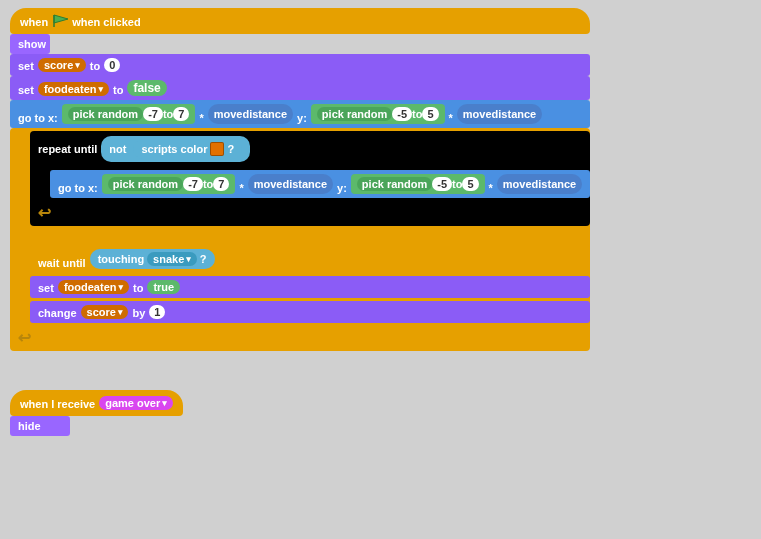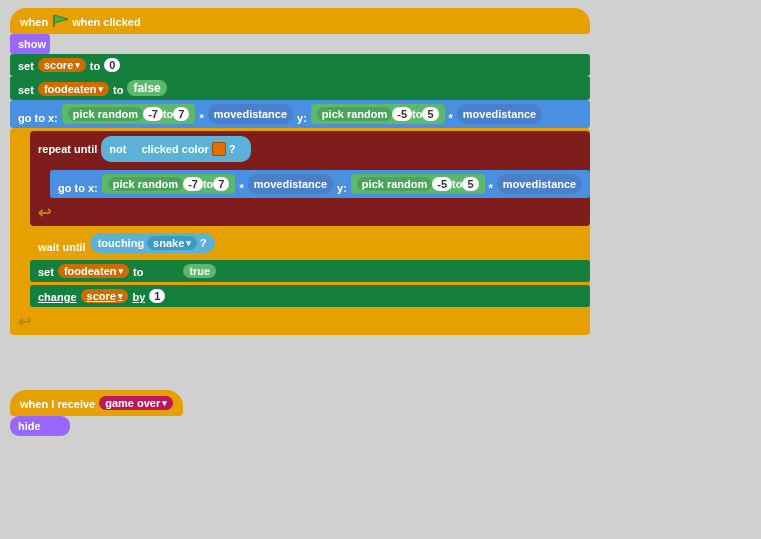--- a/index.html
+++ b/index.html
@@ -36,21 +36,21 @@
     }
 
     .block-hat {
       border-radius: 14px 14px 4px 4px;
       padding: 6px 10px;
     }
 
     
     .c-event    { background: #e6a000; }
     .c-looks    { background: #9966ff; }
-    .c-variable { background: #15803d; }
+    .c-variable { background: #8b5cf6; }
     .c-control  { background: #e6a000; }
     .c-motion   { background: #4a90e2; }
 
     .val-box-blue {
       background: #4a7fcb;
       color: white;
       border-radius: 10px;
       padding: 4px 6px;
       font-size: 11px;
       font-weight: bold;
@@ -170,21 +170,20 @@
       gap: 3px;
       padding: 3px 0;
     }
 
     .true-box {
       background: #5cb96b;
       color: white;
       border-radius: 10px;
       padding: 1px 6px;
       font-size: 11px;
-      margin-left: 36px;
     }
 
     .false-box {
       background: #5cb96b;
       color: white;
       border-radius: 10px;
       padding: 1px 6px;
       font-size: 12px;
     }
 
@@ -259,29 +258,29 @@
         <span>to</span>
         <span class="num-box">5</span>
       </span>
       <span>*</span>
       <span class="val-box-blue">movedistance</span>
     </div>
 
     <div style="background:#e6a000; border-radius:4px; margin-top:0;">
       <div class="forever-body">
 
-        <div style="background:#7f1d1d; border-radius:4px;">
+        <div style="background:#000000; border-radius:4px;">
           <div class="c-block-header">
             <span>repeat until</span>
 
             <span class="sensing-inline" style="background:#5cb1d6; border-radius:10px; padding:3px 8px;">
               <span>not</span>
 
               <span class="sensing-inline" style="margin-left:4px;">
-                <span>clicked color</span>
+                <span>scripts color</span>
                 <span class="color-swatch" style="background:#e17000;"></span>
                 <span>?</span>
               </span>
             </span>
           </div>
 
           <div class="c-block-body">
 
             <div class="block c-motion" style="border-radius:3px; font-size:11px;">
               <span>go to x:</span>
@@ -301,57 +300,57 @@
                 <span class="num-box">5</span>
               </span>
               <span>*</span>
               <span class="val-box-blue">movedistance</span>
             </div>
           </div>
 
           <div style="padding:2px 8px 4px 8px; color:#b8860b; font-size:16px;">↩</div>
         </div>
 
-        <div class="block c-control" style="border-radius:3px;">
+        <div class="block c-control" style="border-radius:3px;margin-top:16px;">
           <span>wait until</span>
           <span class="sensing-inline">
             <span>touching</span>
             <span class="dropdown-sensing">snake</span>
             <span>?</span>
           </span>
         </div>
 
         <div class="block c-variable" style="border-radius:3px;">
           <span>set</span>
           <span class="dropdown">foodeaten</span>
           <span>to</span>
           <span class="true-box">true</span>
         </div>
 
-        <div class="block c-variable" style="border-radius:3px;text-decoration:underline;">
+        <div class="block c-variable" style="border-radius:3px;">
           <span>change</span>
           <span class="dropdown">score</span>
           <span>by</span>
           <span class="num-box">1</span>
         </div>
 
       </div>
 
       <div style="padding:2px 8px 4px 8px; color:#b8860b; font-size:16px;">↩</div>
     </div>
 
   </div>
 
   <div class="stack" style="left: 10px; top: 390px;">
 
     <div class="block c-event block-hat" style="border-radius:16px 16px 4px 4px;">
       <span>when I receive</span>
-      <span class="dropdown" style="background:#be185d;">game over</span>
-    </div>
-
-    <div class="block c-looks" style="border-radius:9px; width:60px;">
+      <span class="dropdown" style="background:#d946ef;">game over</span>
+    </div>
+
+    <div class="block c-looks" style="border-radius:3px; width:60px;">
       <span>hide</span>
     </div>
 
 
   </div>
 
 </div>
 
 </body></html>

